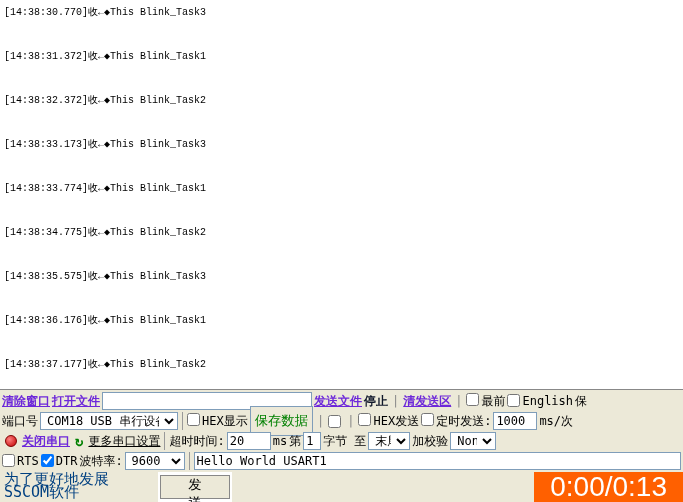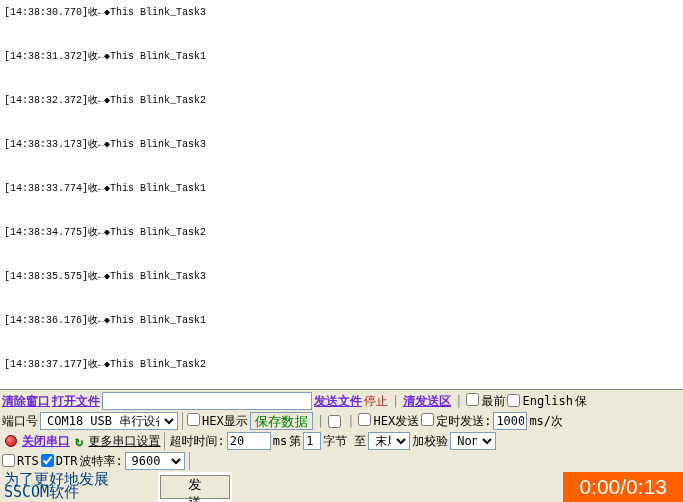--- a/index.html
+++ b/index.html
@@ -1,38 +1,38 @@
 <!DOCTYPE html>
 <html><head>
 <meta charset="utf-8">
 <style>
 *{box-sizing:border-box;margin:0;padding:0}
 body{font-family:SimSun,"MS Song",monospace;font-size:12px;width:683px;height:502px;overflow:hidden;background:#fff;display:flex;flex-direction:column}
 .log-area{flex:1;overflow:auto;padding:2px 4px;font-family:"Courier New",SimSun,monospace;font-size:10px;line-height:22px;white-space:pre;background:#fff;color:#000}
 .panel{border-top:1px solid #888;background:#ece9d8;padding:1px 2px}
 .row{display:flex;align-items:center;height:20px;gap:2px;white-space:nowrap}
 .green-link{color:#6d28d9;text-decoration:underline;cursor:pointer;font-weight:bold}
-.red-text{color:#b91c1c;font-weight:normal}
+.red-text{color:#0f172a;font-weight:bold}
 .sep{color:#888;margin:0 2px}
 input[type=text],select{font-size:12px;font-family:inherit;height:18px;border:1px solid #7f9db9;background:#fff;padding:0 2px}
 select{background:#fff}
 input[type=checkbox]{margin:0 2px 0 0;vertical-align:middle}
 label{display:inline-flex;align-items:flex-start}
 .yellow-hl{background:#ffff00}
-.btn-save{color:#008000;border:1px solid #7f9db9;background:#ece9d8;padding:0 4px;height:18px;cursor:pointer}
+.btn-save{color:#008000;border:1px solid #7f9db9;background:#ece9d8;padding:0 4px;height:30px;cursor:pointer}
 .port-combo{width:138px}
 .baud-combo{width:60px}
 .tiny-inp{width:44px}
 .msg-input{flex:1;border:1px solid #7f9db9;height:18px;background:#fff;padding:0 2px}
 .footer{display:flex;align-items:stretch;height:30px}
 .footer-left{flex:0 0 158px;padding:1px 4px;font-size:15px;color:#004080;line-height:13px;background:#ece9d8}
 .footer-left a{color:#004080;text-decoration:underline}
 .send-btn{width:70px;margin:3px 2px;border:1px solid #888;background:#ece9d8;cursor:pointer;letter-spacing:10px;padding-left:10px}
 .footer-mid{flex:1;background:#ece9d8}
-.timer{background:#ff6000;color:#fff;font-size:21px;font-family:Arial;display:flex;align-items:center;justify-content:center;padding:0 16px;min-width:108px}
+.timer{background:#ff6000;color:#fff;font-size:28px;font-family:Arial;display:flex;align-items:center;justify-content:center;padding:0 16px;min-width:108px}
 .red-dot{width:12px;height:12px;border-radius:50%;background:radial-gradient(circle at 35% 35%,#ff8080,#c00000);display:inline-block;margin:0 3px;border:1px solid #800000}
 .refresh-ic{color:#008000;font-weight:bold;font-size:14px;margin:0 3px;cursor:pointer}
 .verbar{border-left:1px solid #999;height:18px;margin:0 2px}
 </style>
 </head>
 <body>
 
 <div class="log-area" id="logArea">[14:38:30.770]收←◆This Blink_Task3
 
 [14:38:31.372]收←◆This Blink_Task1
@@ -101,21 +101,21 @@
       </label>
   <span class="sep">|</span>
   <label>
         <input type="checkbox" style="">
         <span>HEX发送</span>
       </label>
   <label>
         <input type="checkbox" style="">
         <span>定时发送:</span>
       </label>
-  <input type="text" class="tiny-inp" style="width: 34px;" value="1000">
+  <input type="text" class="tiny-inp" style="width: 44px;" value="1000">
   <span>ms/次</span>
 </div>
 
 <div class="row">
   <span class="red-dot"></span>
   <span class="green-link">关闭串口</span>
   <span class="refresh-ic">↻</span>
   <span style="text-decoration:underline">更多串口设置</span>
   <span class="verbar"></span>
   <span>超时时间:</span>
@@ -134,20 +134,21 @@
         <input type="checkbox" style="">
         <span>RTS</span>
       </label>
   <label>
         <input type="checkbox" checked="" style="">
         <span>DTR</span>
       </label>
   <span>波特率:</span>
   <select class="baud-combo"><option>9600</option></select>
   <span class="verbar"></span>
+  <input type="text" class="msg-input" value="Hello World USART1" style="">
 </div>
 
 </div>
 
 <div class="footer">
   <div class="footer-left">
     <div>为了更好地发展SSCOM软件</div>
   </div>
   <button class="send-btn">发 送</button>
   <div class="footer-mid"></div>

